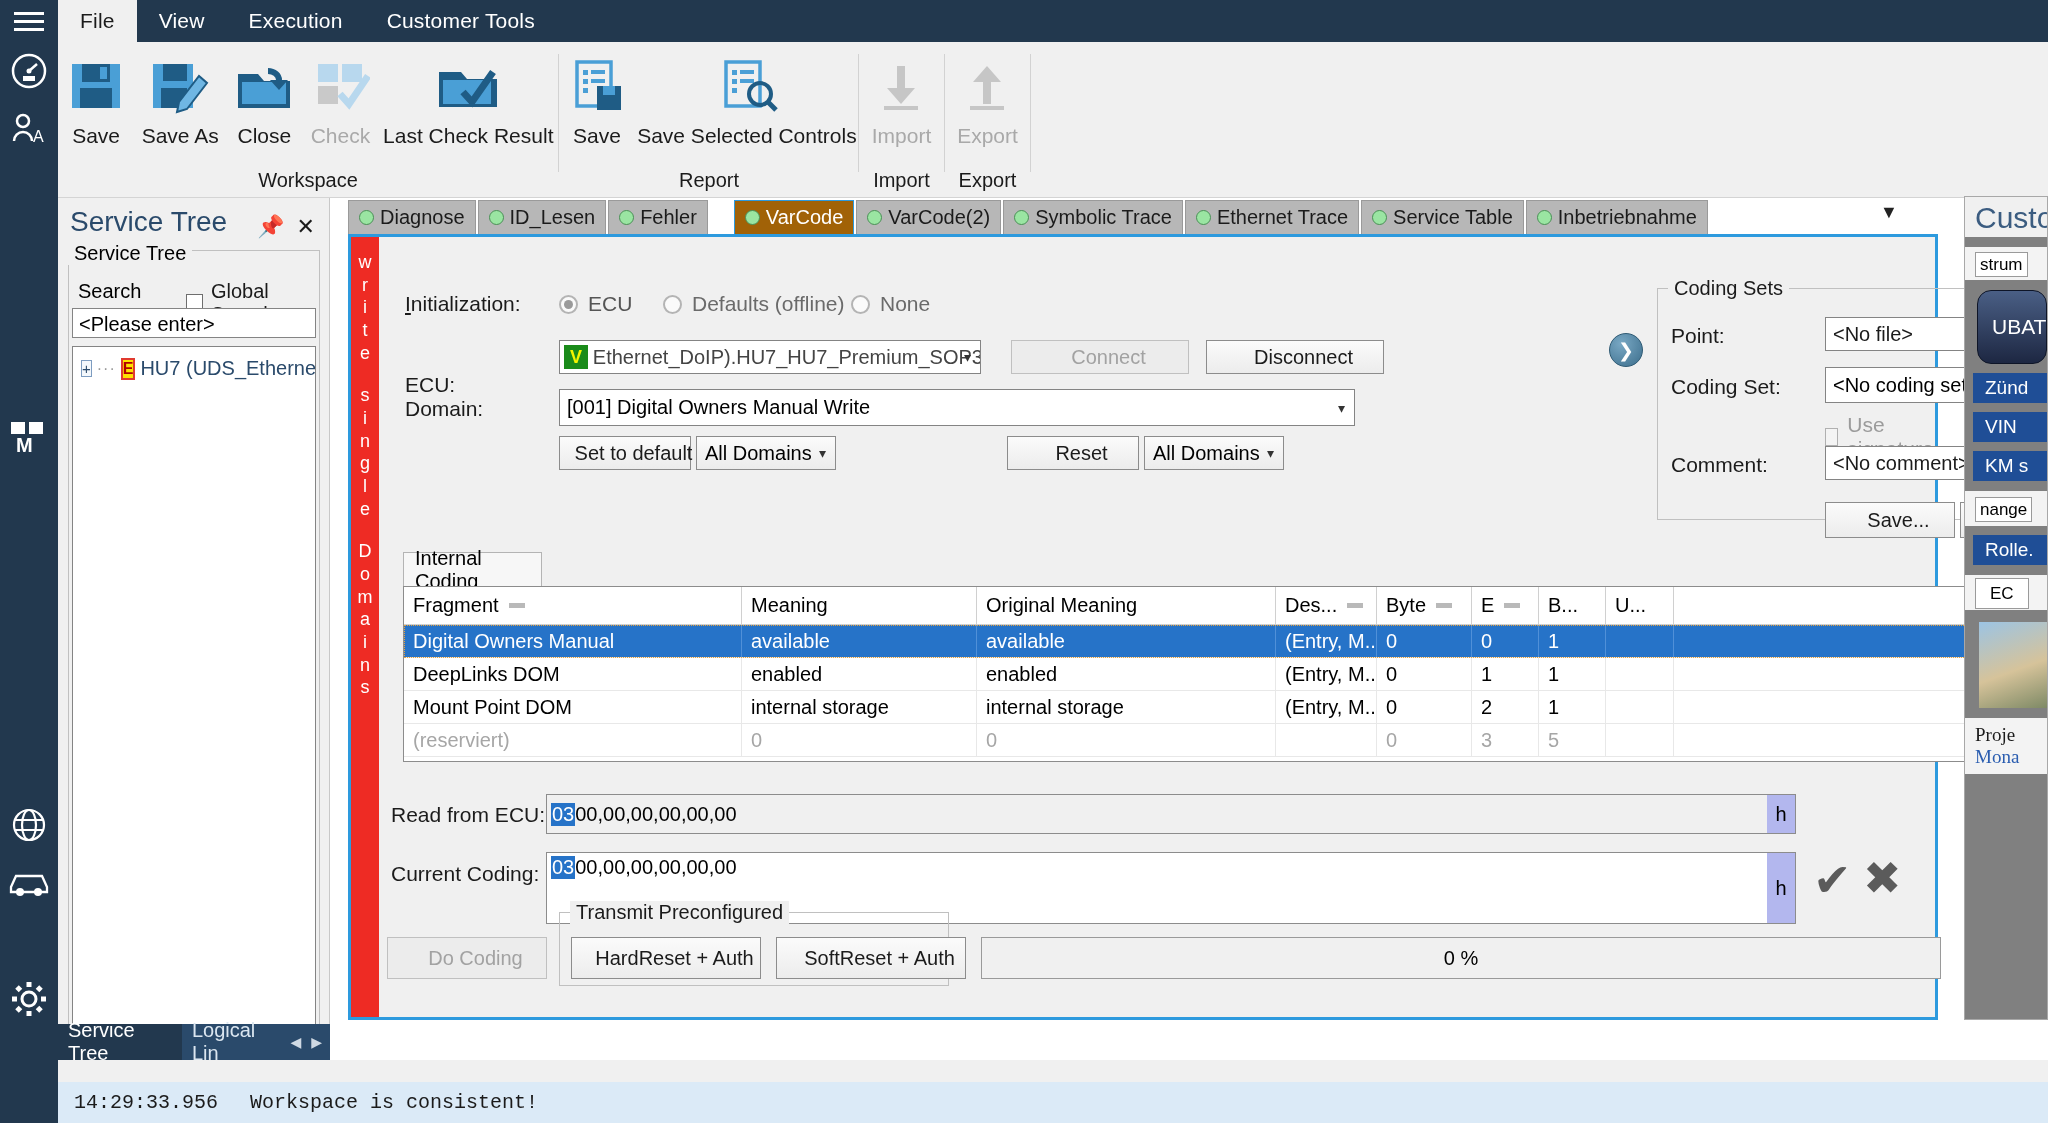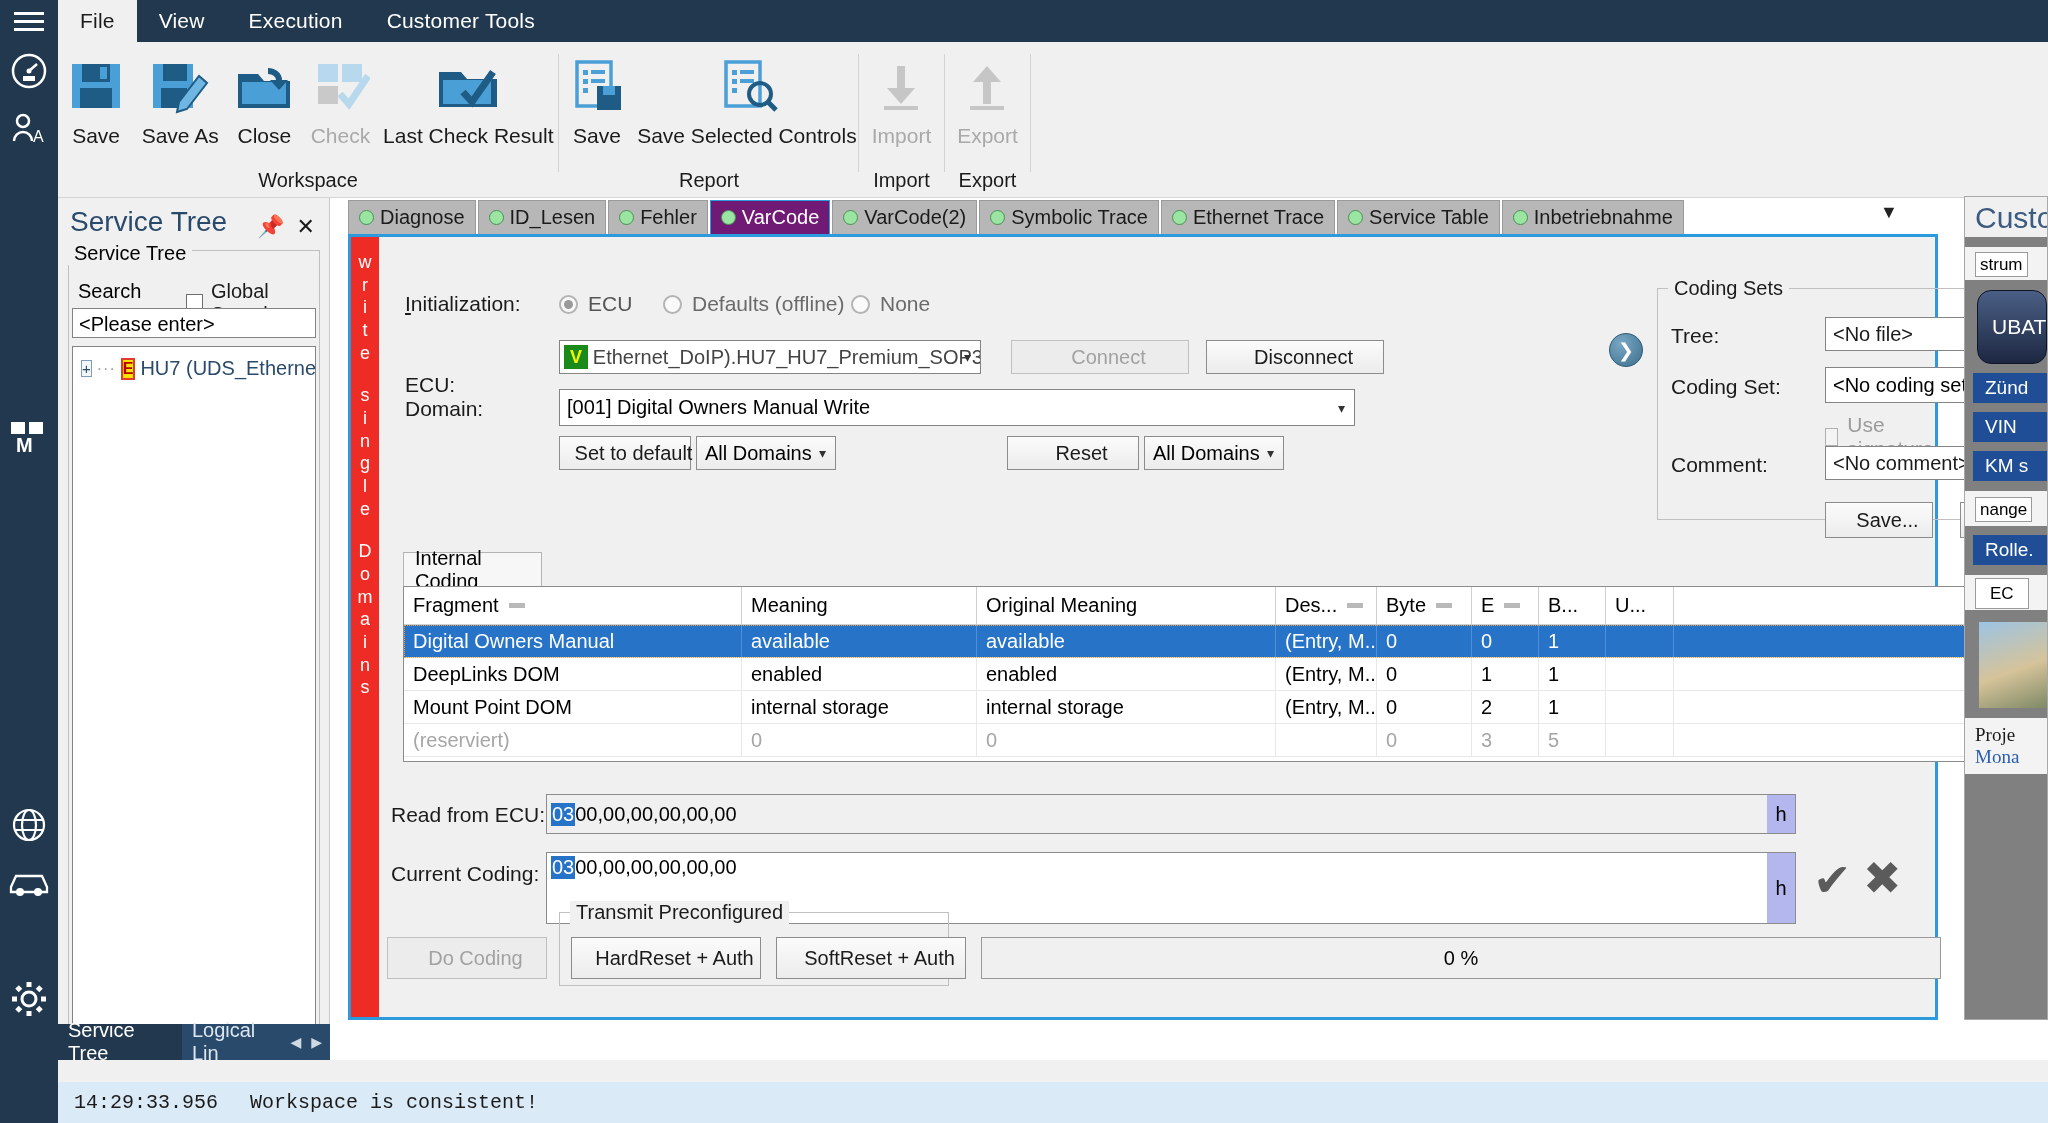--- a/index.html
+++ b/index.html
@@ -126,21 +126,21 @@
   
   .tabstrip {
     position: absolute; left: 348px; top: 200px; width: 1590px; height: 34px;
     display: flex; align-items: flex-end; gap: 2px;
   }
   .tab {
     display: flex; align-items: center; gap: 6px;
     background: #b7b7b7; border: 1px solid #9a9a9a; border-bottom: none;
     height: 34px; padding: 0 10px; font-size: 20px; color: #1b1b1b; white-space: nowrap;
   }
-  .tab.sel { background: #701a75; color: #ffffff; border-color: #2d9ade; }
+  .tab.sel { background: #a16207; color: #ffffff; border-color: #2d9ade; margin-left: 24px; }
   .tab .dot {
     width: 15px; height: 15px; border-radius: 50%;
     background: #9ae5a2; border: 1px solid #4a8f56;
   }
   .tabdrop { position: absolute; left: 1880px; top: 202px; font-size: 18px; color: #222; }
 
   .tabpanel {
     position: absolute; left: 348px; top: 234px; width: 1590px; height: 786px;
     background: #f0f0f0; border: 3px solid #2d9ade;
   }
@@ -633,38 +633,38 @@
       <span>Reset</span>
     </div>
     <div class="combo flat" style="position:absolute; left:793px; top:199px; width:140px; height:34px;">
       <span>All Domains</span>
       <span class="chev">▾</span>
     </div>
 
     <div class="fieldset" style="left:1306px; top:51px; width:612px; height:232px;">
       <span class="leg">Coding Sets</span>
     </div>
-    <div class="lbl" style="position:absolute; left:1320px; top:87px;">Tree:</div>
+    <div class="lbl" style="position:absolute; left:1320px; top:87px;">Point:</div>
     <div class="readonly-box" style="position:absolute; left:1474px; top:80px; width:314px; height:34px;">&lt;No file&gt;</div>
 
     <div class="lbl" style="position:absolute; left:1320px; top:138px;">Coding Set:</div>
     <div class="combo" style="position:absolute; left:1474px; top:130px; width:444px; height:36px;">
       <span>&lt;No coding set&gt;</span>
 
     </div>
 
     <div style="position:absolute; left:1474px; top:176px; display:flex; align-items:center; gap:9px;">
       <span class="cb dis"></span>
       <span class="lbl" style="color:#9b9b9b">Use signature</span>
     </div>
 
     <div class="lbl" style="position:absolute; left:1320px; top:216px;">Comment:</div>
     <div class="readonly-box" style="position:absolute; left:1474px; top:209px; width:444px; height:34px;">&lt;No comment&gt;</div>
 
-    <div class="btn" style="position:absolute; left:1474px; top:265px; width:108px; height:36px;align-items:center;">
+    <div class="btn" style="position:absolute; left:1474px; top:265px; width:130px; height:36px;align-items:center;">
       <span>Save...</span>
     </div>
     <div class="combo flat" style="position:absolute; left:1609px; top:265px; width:140px; height:36px;">
       <span>All Domain:</span>
 
     </div>
 
     <div class="innertab" style="left:52px; top:315px; width:139px; height:34px;">
       <span>Internal Coding</span>
     </div>

